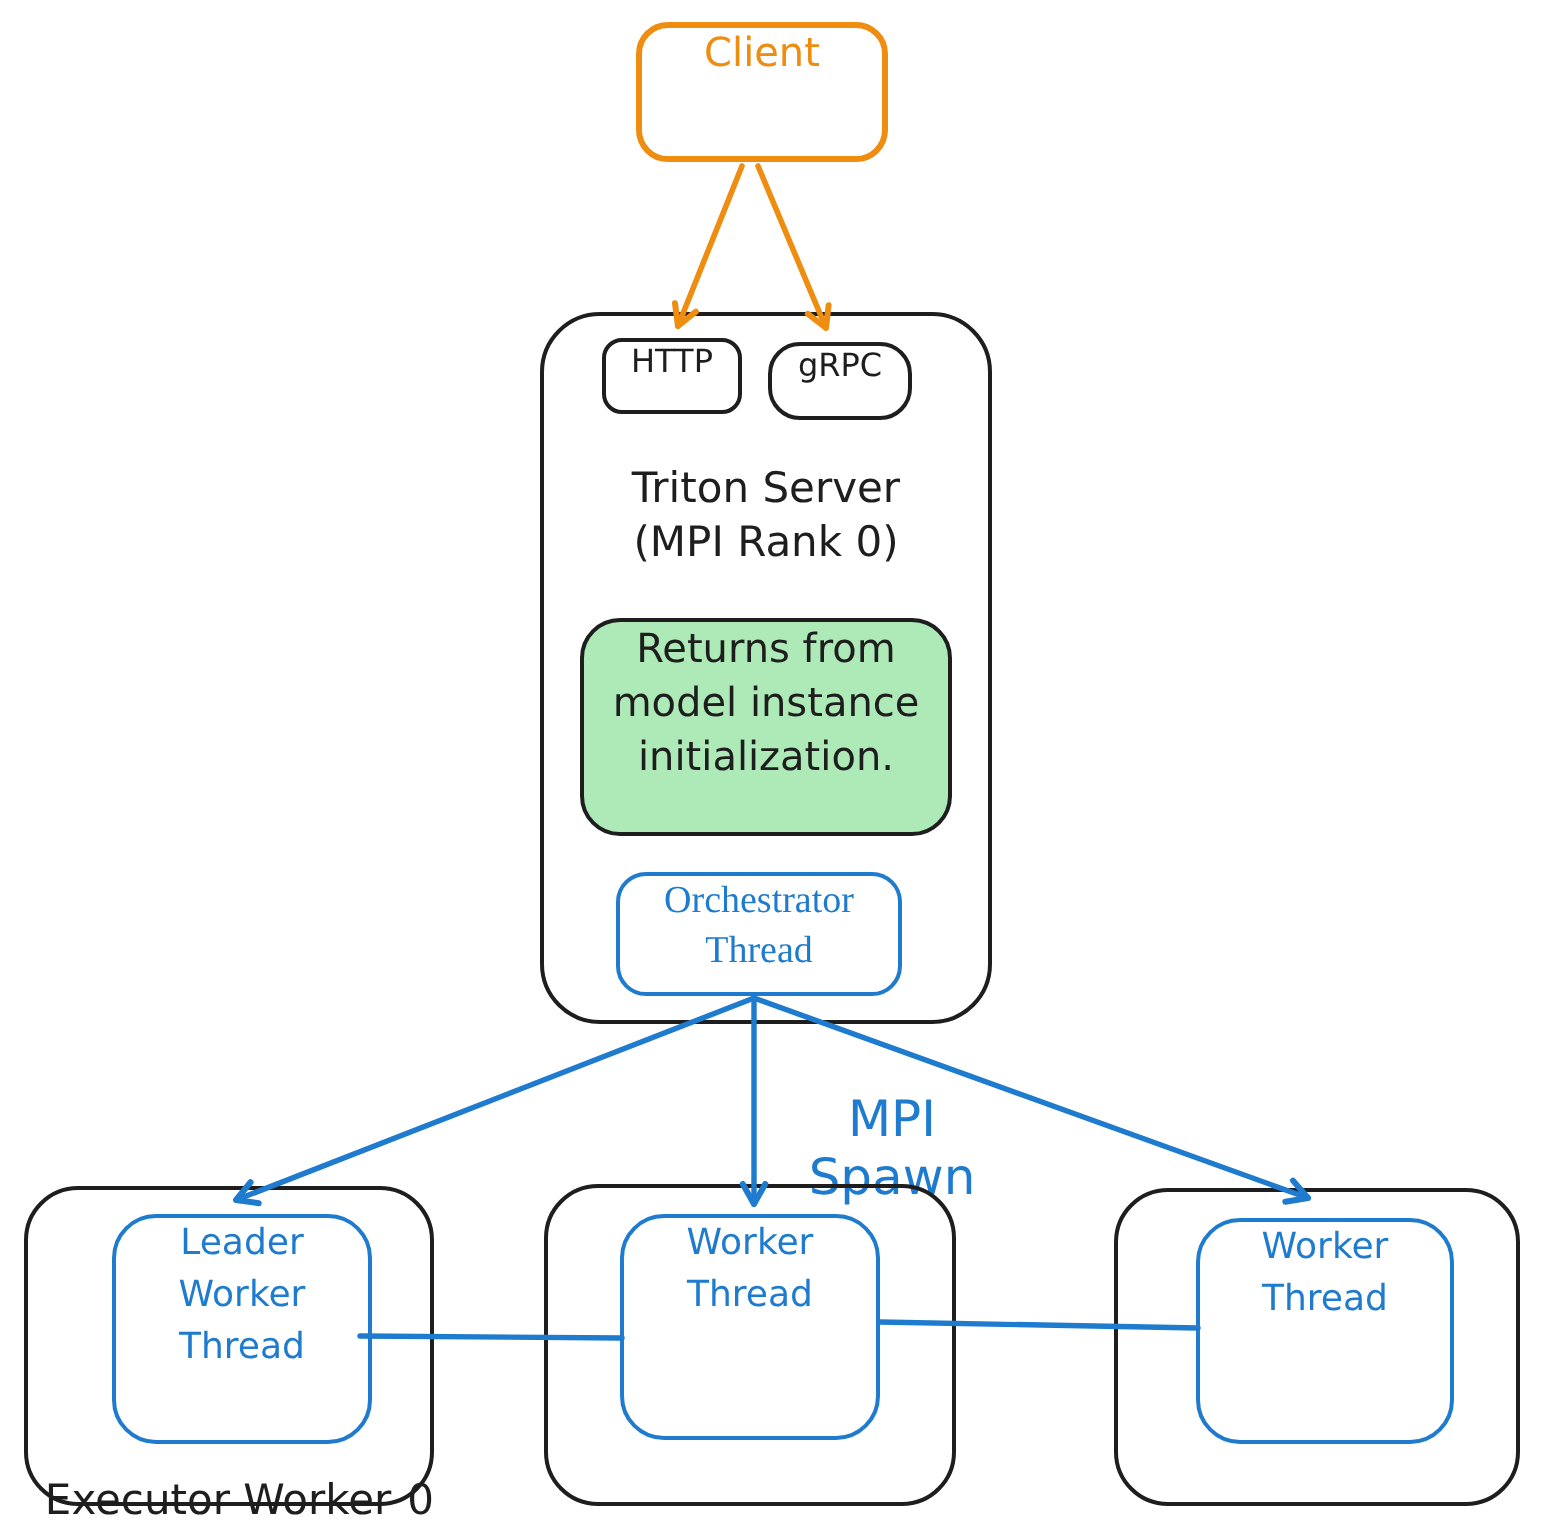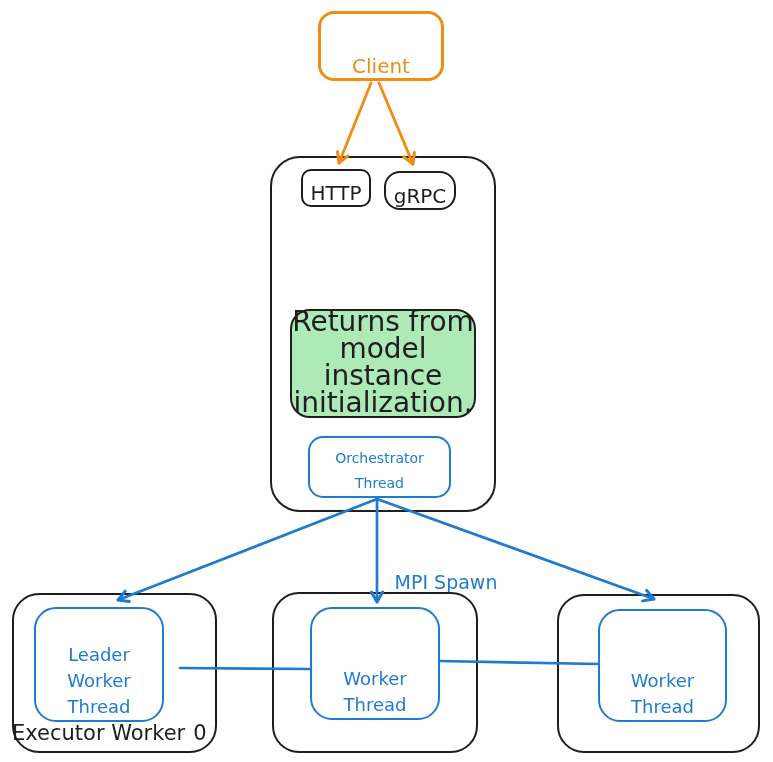--- a/index.html
+++ b/index.html
@@ -1,52 +1,52 @@
 <!DOCTYPE html>
 <html><head>
 <meta charset="utf-8">
 <style>
   html,body{margin:0;padding:0;background:#ffffff;}
   .canvas{
     position:relative;width:773px;height:762px;background:#ffffff;overflow:hidden;
     font-family:"DejaVu Sans",sans-serif;color:#1e1e1e;
   }
   .box{position:absolute;box-sizing:border-box;background:transparent;}
-  .center{display:flex;align-items:flex-end;justify-content:center;text-align:center;}
+  .center{display:flex;align-items:flex-start;justify-content:center;text-align:center;}
   .pre{white-space:pre-line;}
 
   
   .client-box{left:318px;top:11px;width:126px;height:70px;border:3px solid #ef8d11;border-radius:16px;}
   .client-box .lbl{color:#ef8d11;font-size:20px;font-weight:500;}
 
   
   .triton-box{left:270px;top:156px;width:226px;height:356px;border:2.8px solid #1e1e1e;border-radius:30px;}
   .http-box{left:301px;top:169px;width:70px;height:38px;border:2.6px solid #1e1e1e;border-radius:10px;}
   .grpc-box{left:384px;top:171px;width:72px;height:39px;border:2.6px solid #1e1e1e;border-radius:16px;}
-  .port-lbl{font-size:20px;}
+  .port-lbl{font-size:16px;}
   .server-title{left:280px;top:231px;width:206px;font-size:21px;line-height:27px;}
   .init-note{left:290px;top:309px;width:186px;height:109px;background:#aeeab8;border:2.8px solid #1e1e1e;border-radius:20px;}
-  .init-note .lbl{font-size:28px;line-height:27px;}
+  .init-note .lbl{font-size:20px;line-height:27px;}
   .orch-box{left:308px;top:436px;width:143px;height:62px;border:2.6px solid #1e7bce;border-radius:15px;}
-  .orch-box .lbl{color:#1e7bce;font-size:14px;line-height:25px;}
+  .orch-box .lbl{color:#1e7bce;font-size:19px;line-height:25px;font-family:Liberation Serif, serif;}
 
   
-  .spawn-lbl{left:388px;top:571px;width:116px;color:#1e7bce;font-size:19px;text-align:center;}
+  .spawn-lbl{left:388px;top:545px;width:116px;color:#1e7bce;font-size:25px;text-align:center;}
 
   
   .wblack{border:2.8px solid #1e1e1e;border-radius:27px;}
   .w0-black{left:12px;top:593px;width:205px;height:160px;}
   .w1-black{left:272px;top:592px;width:206px;height:161px;}
   .wn-black{left:557px;top:594px;width:203px;height:159px;}
   .wblue{border:2.6px solid #1e7bce;border-radius:22px;}
-  .w0-blue{left:34px;top:607px;width:130px;height:115px;}
+  .w0-blue{left:56px;top:607px;width:130px;height:115px;}
   .w1-blue{left:310px;top:607px;width:130px;height:113px;}
   .wn-blue{left:598px;top:609px;width:129px;height:113px;}
   .thread-lbl{color:#1e7bce;font-size:18px;line-height:26px;}
-  .wlabel{position:absolute;width:205px;text-align:left;font-size:21px;}
+  .wlabel{position:absolute;width:205px;text-align:right;font-size:21px;margin-top:17px;}
   .w0-label{left:12px;top:721px;}
   .w1-label{left:272px;top:721px;}
   .wn-label{left:557px;top:722px;}
   .wlabel .idx{margin-left:8px;}
   .wlabel .italic{font-style:italic;}
 
   .edges{position:absolute;left:0;top:0;width:773px;height:762px;pointer-events:none;}
 </style>
 </head>
 <body>
@@ -57,20 +57,22 @@
     <span class="lbl">Client</span>
   </div>
 
   <div class="box triton-box"></div>
   <div class="box center http-box">
     <span class="port-lbl">HTTP</span>
   </div>
   <div class="box center grpc-box">
     <span class="port-lbl">gRPC</span>
   </div>
+  <div class="box center pre server-title">Triton Server
+(MPI Rank 0)</div>
   <div class="box center init-note">
     <span class="lbl pre">Returns from
 model instance
 initialization.</span>
   </div>
   <div class="box center orch-box">
     <span class="lbl pre">Orchestrator
 Thread</span>
   </div>
 

